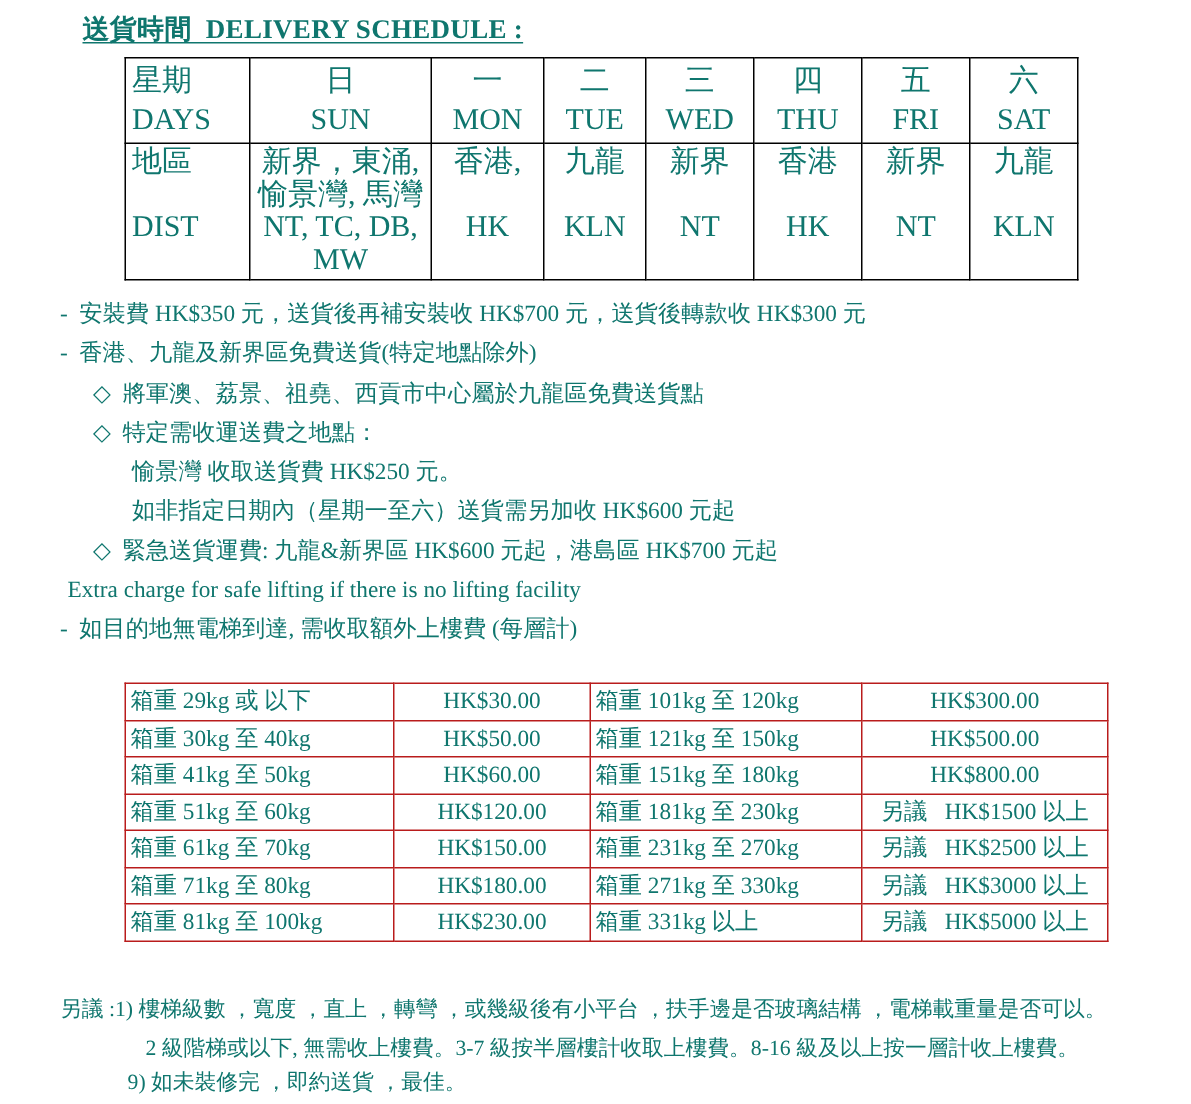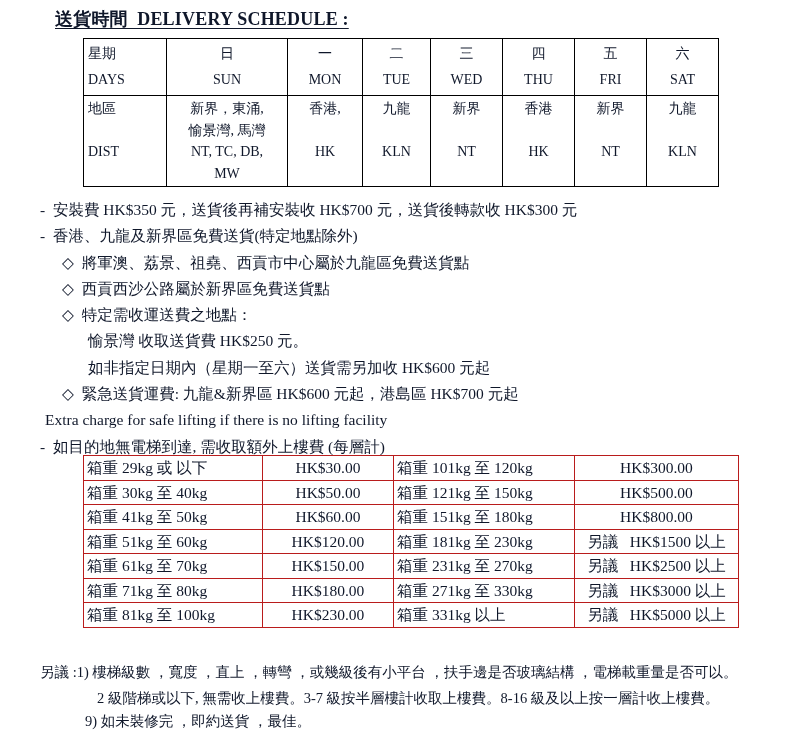--- a/index.html
+++ b/index.html
@@ -1,36 +1,36 @@
 <!DOCTYPE html>
 <html><head>
 <meta charset="utf-8">
 <style>
   html,body{margin:0;padding:0;background:#ffffff;}
   .page{
     position:relative;
     width:794px;height:736px;
-    background:#ffffff;color:#0f172a;
+    background:#ffffff;color:#0f766e;
     font-family:"Liberation Serif","DejaVu Serif",serif;
     overflow:hidden;
   }
   .title{
     position:absolute;left:55px;top:7px;margin:0;
     font-size:18px;font-weight:700;
     text-decoration:underline;text-underline-offset:3px;
     white-space:pre-wrap;letter-spacing:.2px;
   }
   
   .t1{
     position:absolute;left:83px;top:38px;width:635px;
     border-collapse:collapse;table-layout:fixed;
   }
   .t1 td{
     border:1px solid #000;text-align:center;vertical-align:top;
-    white-space:pre-line;font-size:14px;padding:2px 4px 2px;
+    white-space:pre-line;font-size:20px;padding:2px 4px 2px;
   }
   .t1 tr.hdr td{line-height:26px;height:52px;}
   .t1 tr.body td{line-height:21.5px;height:86px;}
   .t1 td.left{text-align:left;}
   
   .notes{position:absolute;left:0;top:197px;width:722px;}
   .note{font-size:15.5px;line-height:26.3px;white-space:pre-wrap;}
   .ind-dash{margin-left:40px;}
   .ind-diamond{margin-left:62px;}
   .ind-sub{margin-left:88px;}
@@ -117,21 +117,20 @@
 
 KLN</td>
       </tr>
     </tbody>
   </table>
 
   <div class="notes">
     <div class="note ind-dash">-  安裝費 HK$350 元，送貨後再補安裝收 HK$700 元，送貨後轉款收 HK$300 元</div>
     <div class="note ind-dash">-  香港、九龍及新界區免費送貨(特定地點除外)</div>
     <div class="note ind-diamond">◇  將軍澳、荔景、祖堯、西貢市中心屬於九龍區免費送貨點</div>
-    <div class="note ind-diamond">◇  西貢西沙公路屬於新界區免費送貨點</div>
     <div class="note ind-diamond">◇  特定需收運送費之地點：</div>
     <div class="note ind-sub">愉景灣 收取送貨費 HK$250 元。</div>
     <div class="note ind-sub">如非指定日期內（星期一至六）送貨需另加收 HK$600 元起</div>
     <div class="note ind-diamond">◇  緊急送貨運費: 九龍&amp;新界區 HK$600 元起，港島區 HK$700 元起</div>
     <div class="note ind-en">Extra charge for safe lifting if there is no lifting facility</div>
     <div class="note ind-dash">-  如目的地無電梯到達, 需收取額外上樓費 (每層計)</div>
   </div>
 
   <table class="t2">
     <colgroup>

